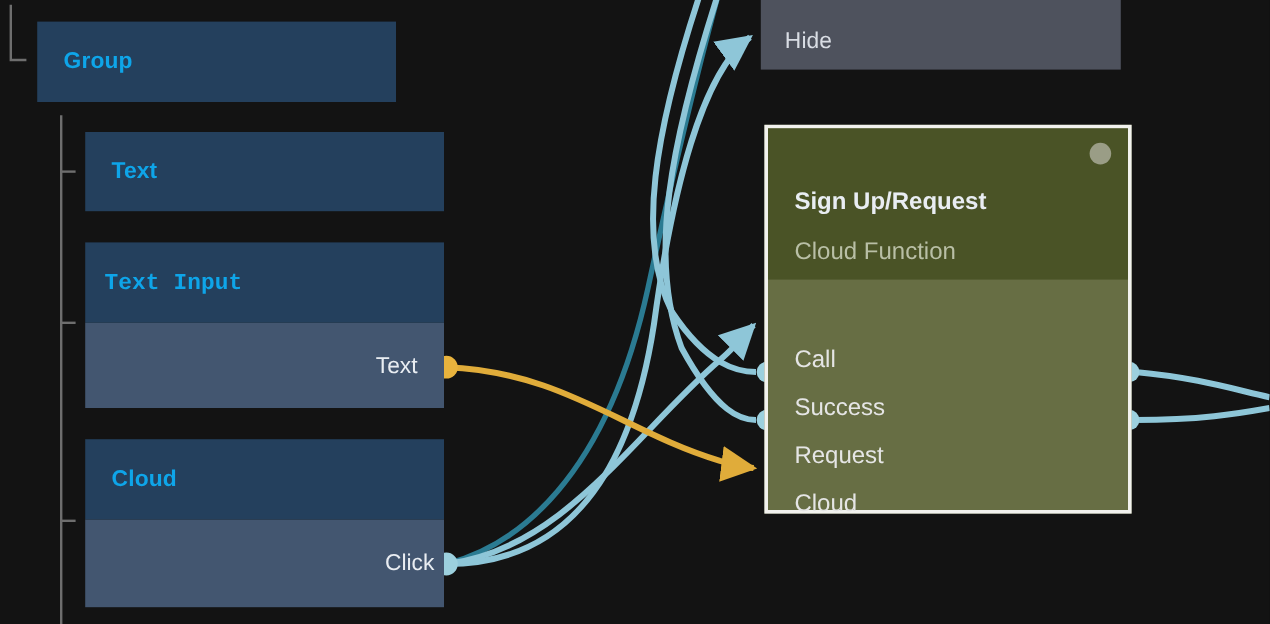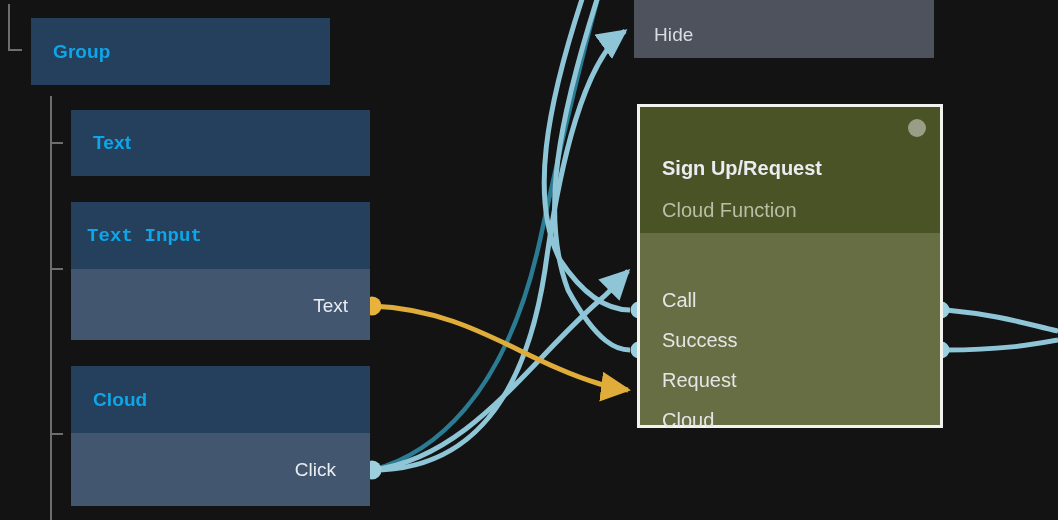--- a/index.html
+++ b/index.html
@@ -132,21 +132,21 @@
         <span class="plabel">Text</span>
       </div>
     </div>
   </div>
 
   <div class="node blue" id="node-button">
     <div class="nhead">
       <span class="ntitle">Cloud</span>
     </div>
     <div class="nbody">
-      <div class="portrow" style="top:26px;right:34px;justify-content:center;">
+      <div class="portrow" style="top:26px;right:8px;justify-content:center;">
         <span class="plabel">Click</span>
       </div>
     </div>
   </div>
 
   <div class="node" id="node-hide">
     <div class="nhead">
       <span class="ntitle">Hide</span>
     </div>
   </div>

